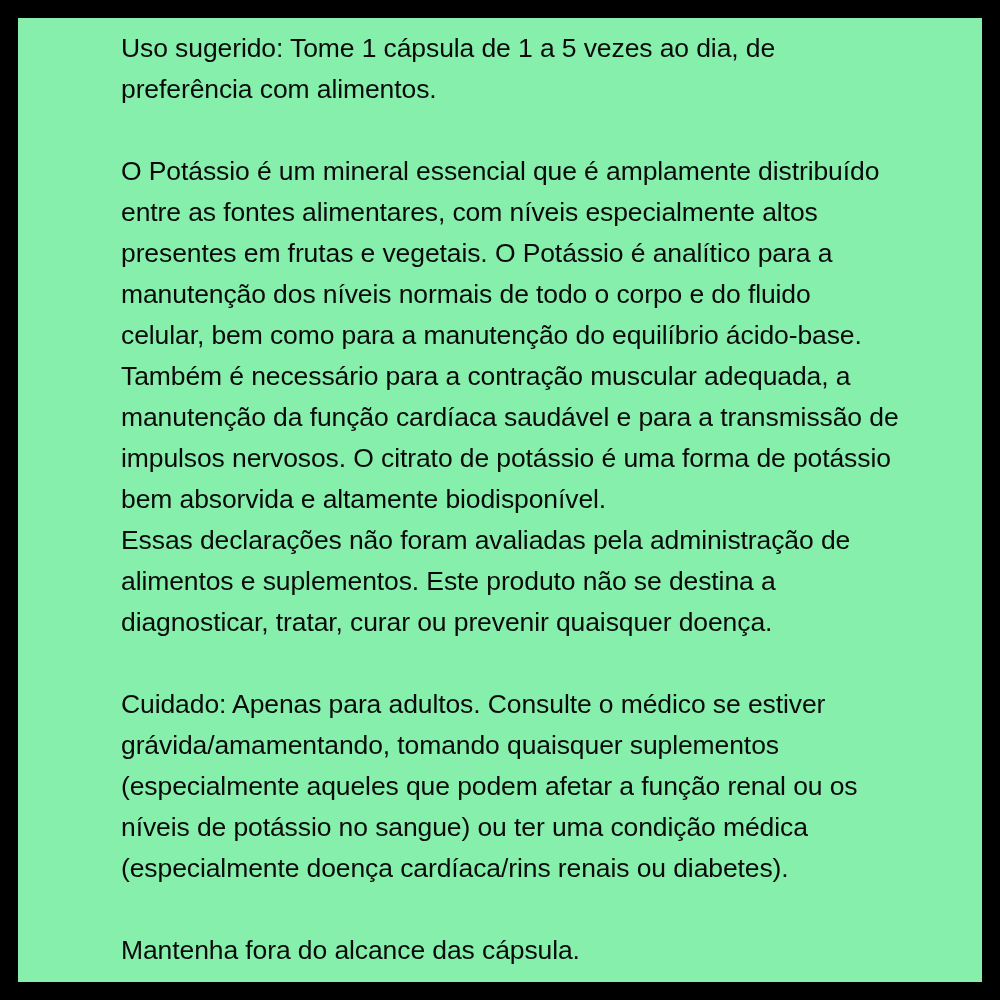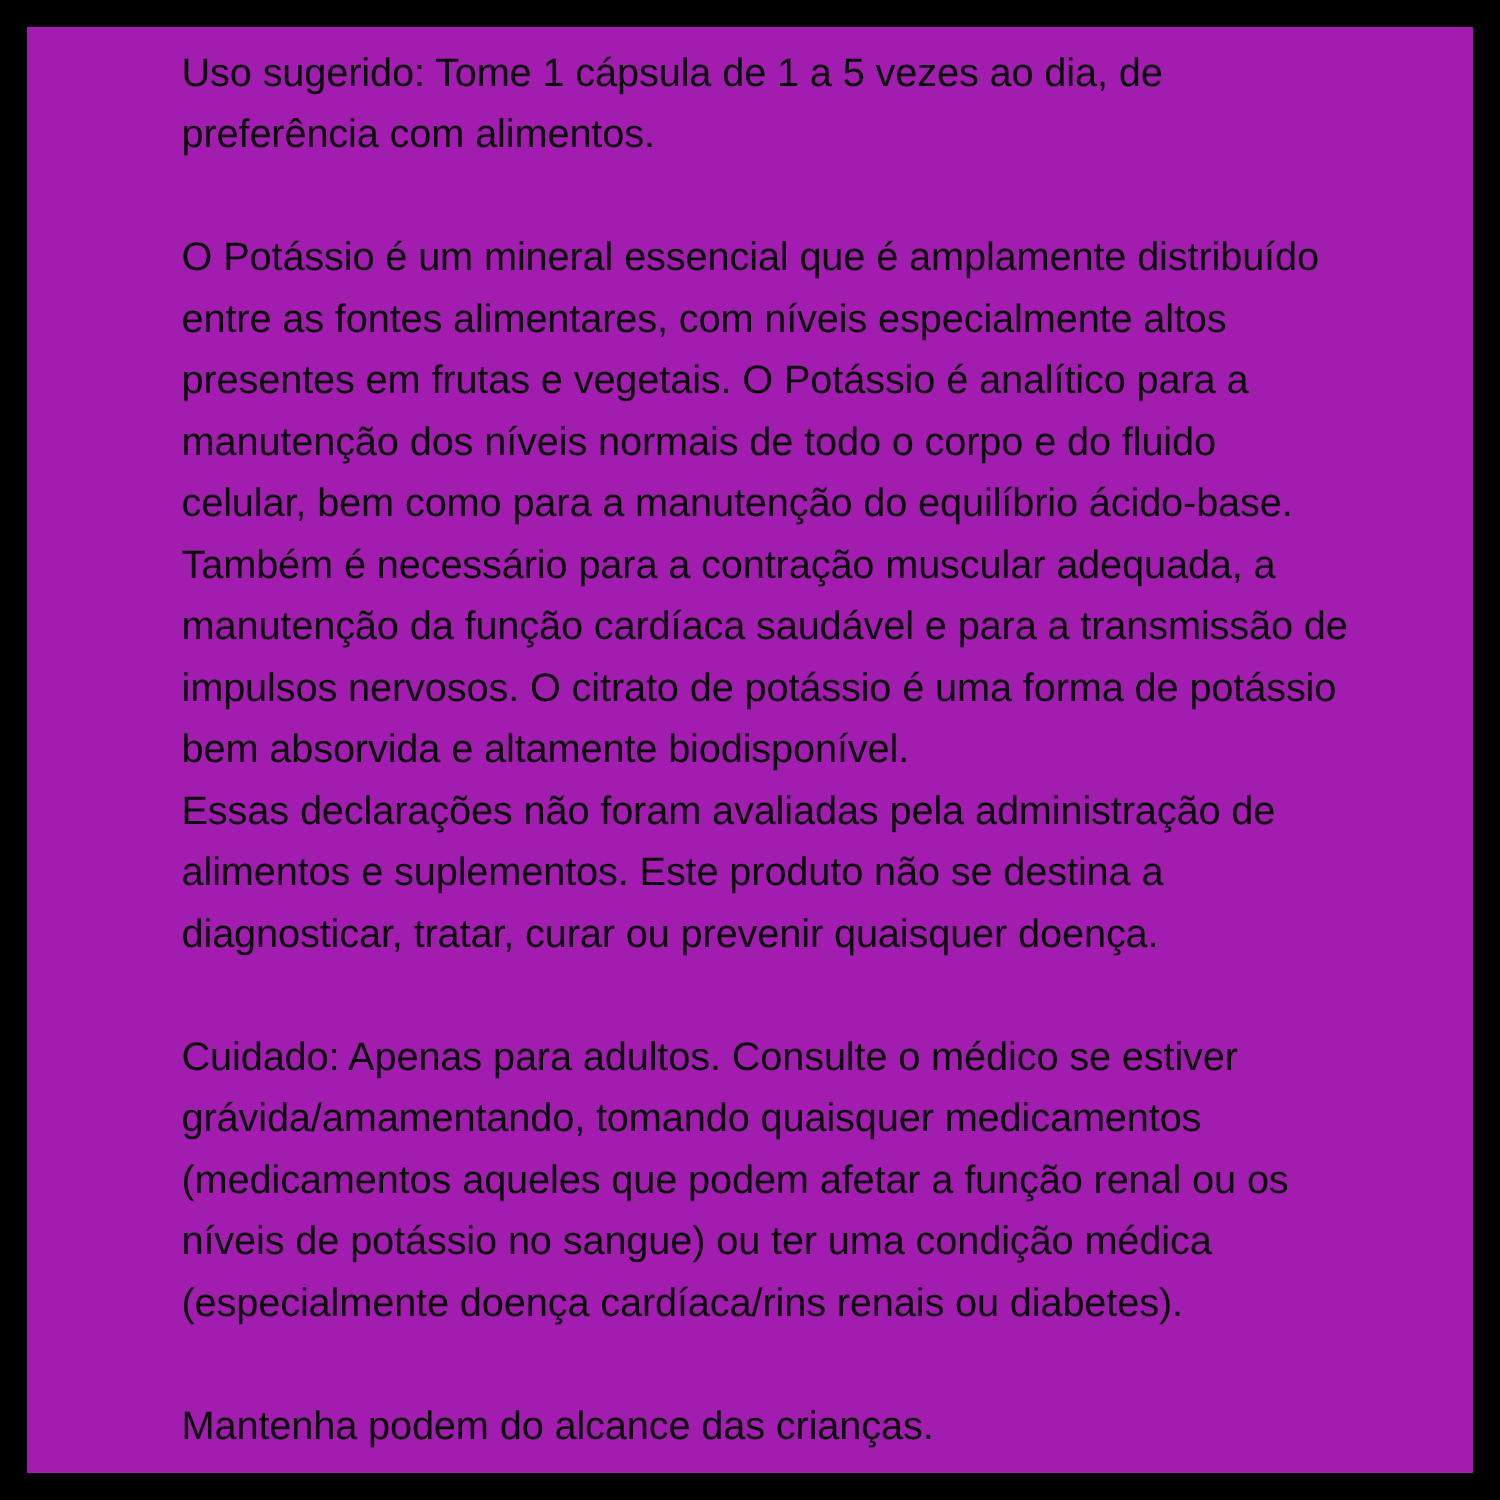--- a/index.html
+++ b/index.html
@@ -12,21 +12,21 @@
     background: #000000;
     font-family: "Liberation Sans", sans-serif;
     overflow: hidden;
   }
   .label-card {
     position: absolute;
     left: 18px;
     top: 18px;
     width: 964px;
     height: 964px;
-    background: #a21caf;
+    background: #86efac;
     box-sizing: border-box;
     overflow: hidden;
   }
   .label-body {
     position: absolute;
     left: 103px;
     top: 10px;
     width: 780px;
     font-size: 26.5px;
     line-height: 41px;
@@ -53,20 +53,20 @@
 
     <p class="para">Uso sugerido: Tome 1 cápsula de 1 a 5 vezes ao dia, de preferência com alimentos.</p>
     <div class="gap-lg"></div>
 
     <p class="para">O Potássio é um mineral essencial que é amplamente distribuído entre as fontes alimentares, com níveis especialmente altos presentes em frutas e vegetais. O Potássio é analítico para a manutenção dos níveis normais de todo o corpo e do fluido celular, bem como para a manutenção do equilíbrio ácido-base. Também é necessário para a contração muscular adequada, a manutenção da função cardíaca saudável e para a transmissão de impulsos nervosos. O citrato de potássio é uma forma de potássio bem absorvida e altamente biodisponível.</p>
     <div class="gap-none"></div>
 
     <p class="para">Essas declarações não foram avaliadas pela administração de alimentos e suplementos. Este produto não se destina a diagnosticar, tratar, curar ou prevenir quaisquer doença.</p>
     <div class="gap-lg"></div>
 
-    <p class="para">Cuidado: Apenas para adultos. Consulte o médico se estiver grávida/amamentando, tomando quaisquer medicamentos (medicamentos aqueles que podem afetar a função renal ou os níveis de potássio no sangue) ou ter uma condição médica (especialmente doença cardíaca/rins renais ou diabetes).</p>
+    <p class="para">Cuidado: Apenas para adultos. Consulte o médico se estiver grávida/amamentando, tomando quaisquer suplementos (especialmente aqueles que podem afetar a função renal ou os níveis de potássio no sangue) ou ter uma condição médica (especialmente doença cardíaca/rins renais ou diabetes).</p>
     <div class="gap-lg"></div>
 
-    <p class="para">Mantenha podem do alcance das crianças.</p>
+    <p class="para">Mantenha fora do alcance das cápsula.</p>
     <div class="gap-lg"></div>
 
   </div>
 </div>
 
 </body></html>

